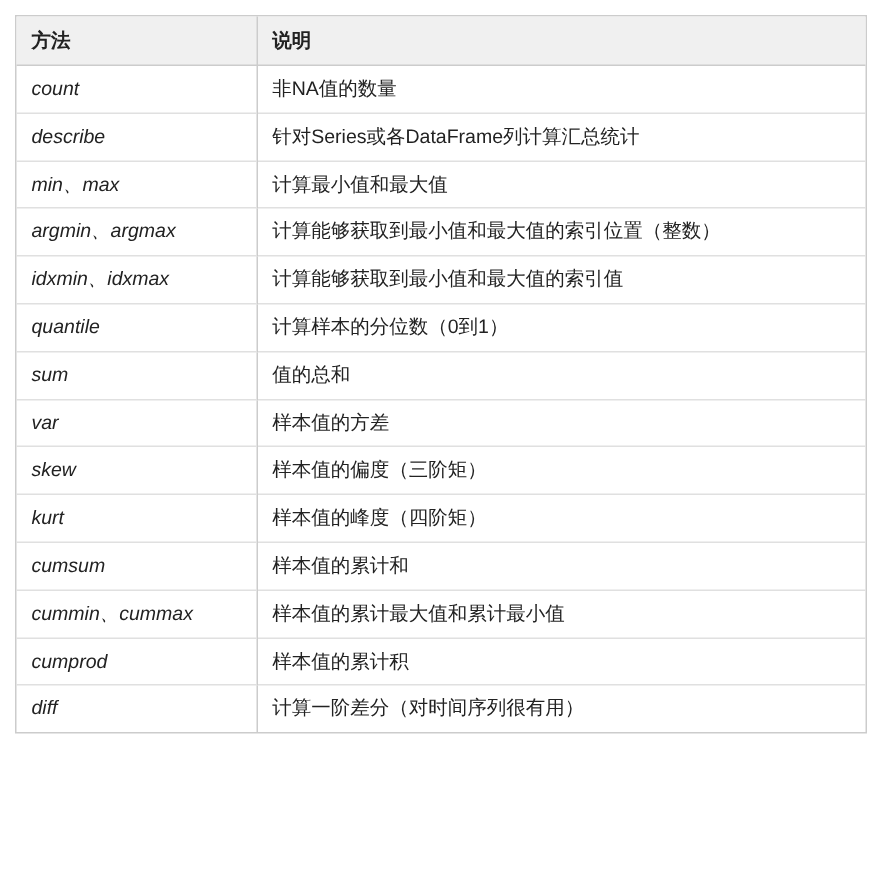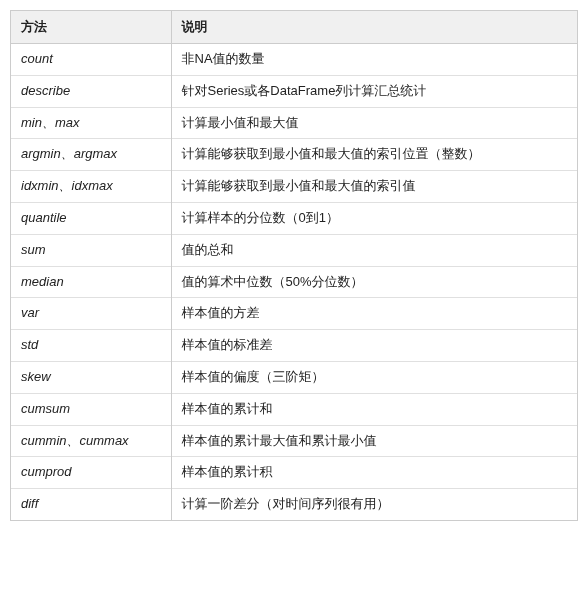--- a/index.html
+++ b/index.html
@@ -90,34 +90,30 @@
         </tr>
         <tr>
           <td>quantile</td>
           <td>计算样本的分位数（0到1）</td>
         </tr>
         <tr>
           <td>sum</td>
           <td>值的总和</td>
         </tr>
         <tr>
-          <td>median</td>
-          <td>值的算术中位数（50%分位数）</td>
-        </tr>
-        <tr>
           <td>var</td>
           <td>样本值的方差</td>
         </tr>
         <tr>
-          <td>std</td>
-          <td>样本值的标准差</td>
+          <td>skew</td>
+          <td>样本值的偏度（三阶矩）</td>
         </tr>
         <tr>
-          <td>skew</td>
-          <td>样本值的偏度（三阶矩）</td>
+          <td>kurt</td>
+          <td>样本值的峰度（四阶矩）</td>
         </tr>
         <tr>
           <td>cumsum</td>
           <td>样本值的累计和</td>
         </tr>
         <tr>
           <td>cummin、cummax</td>
           <td>样本值的累计最大值和累计最小值</td>
         </tr>
         <tr>

